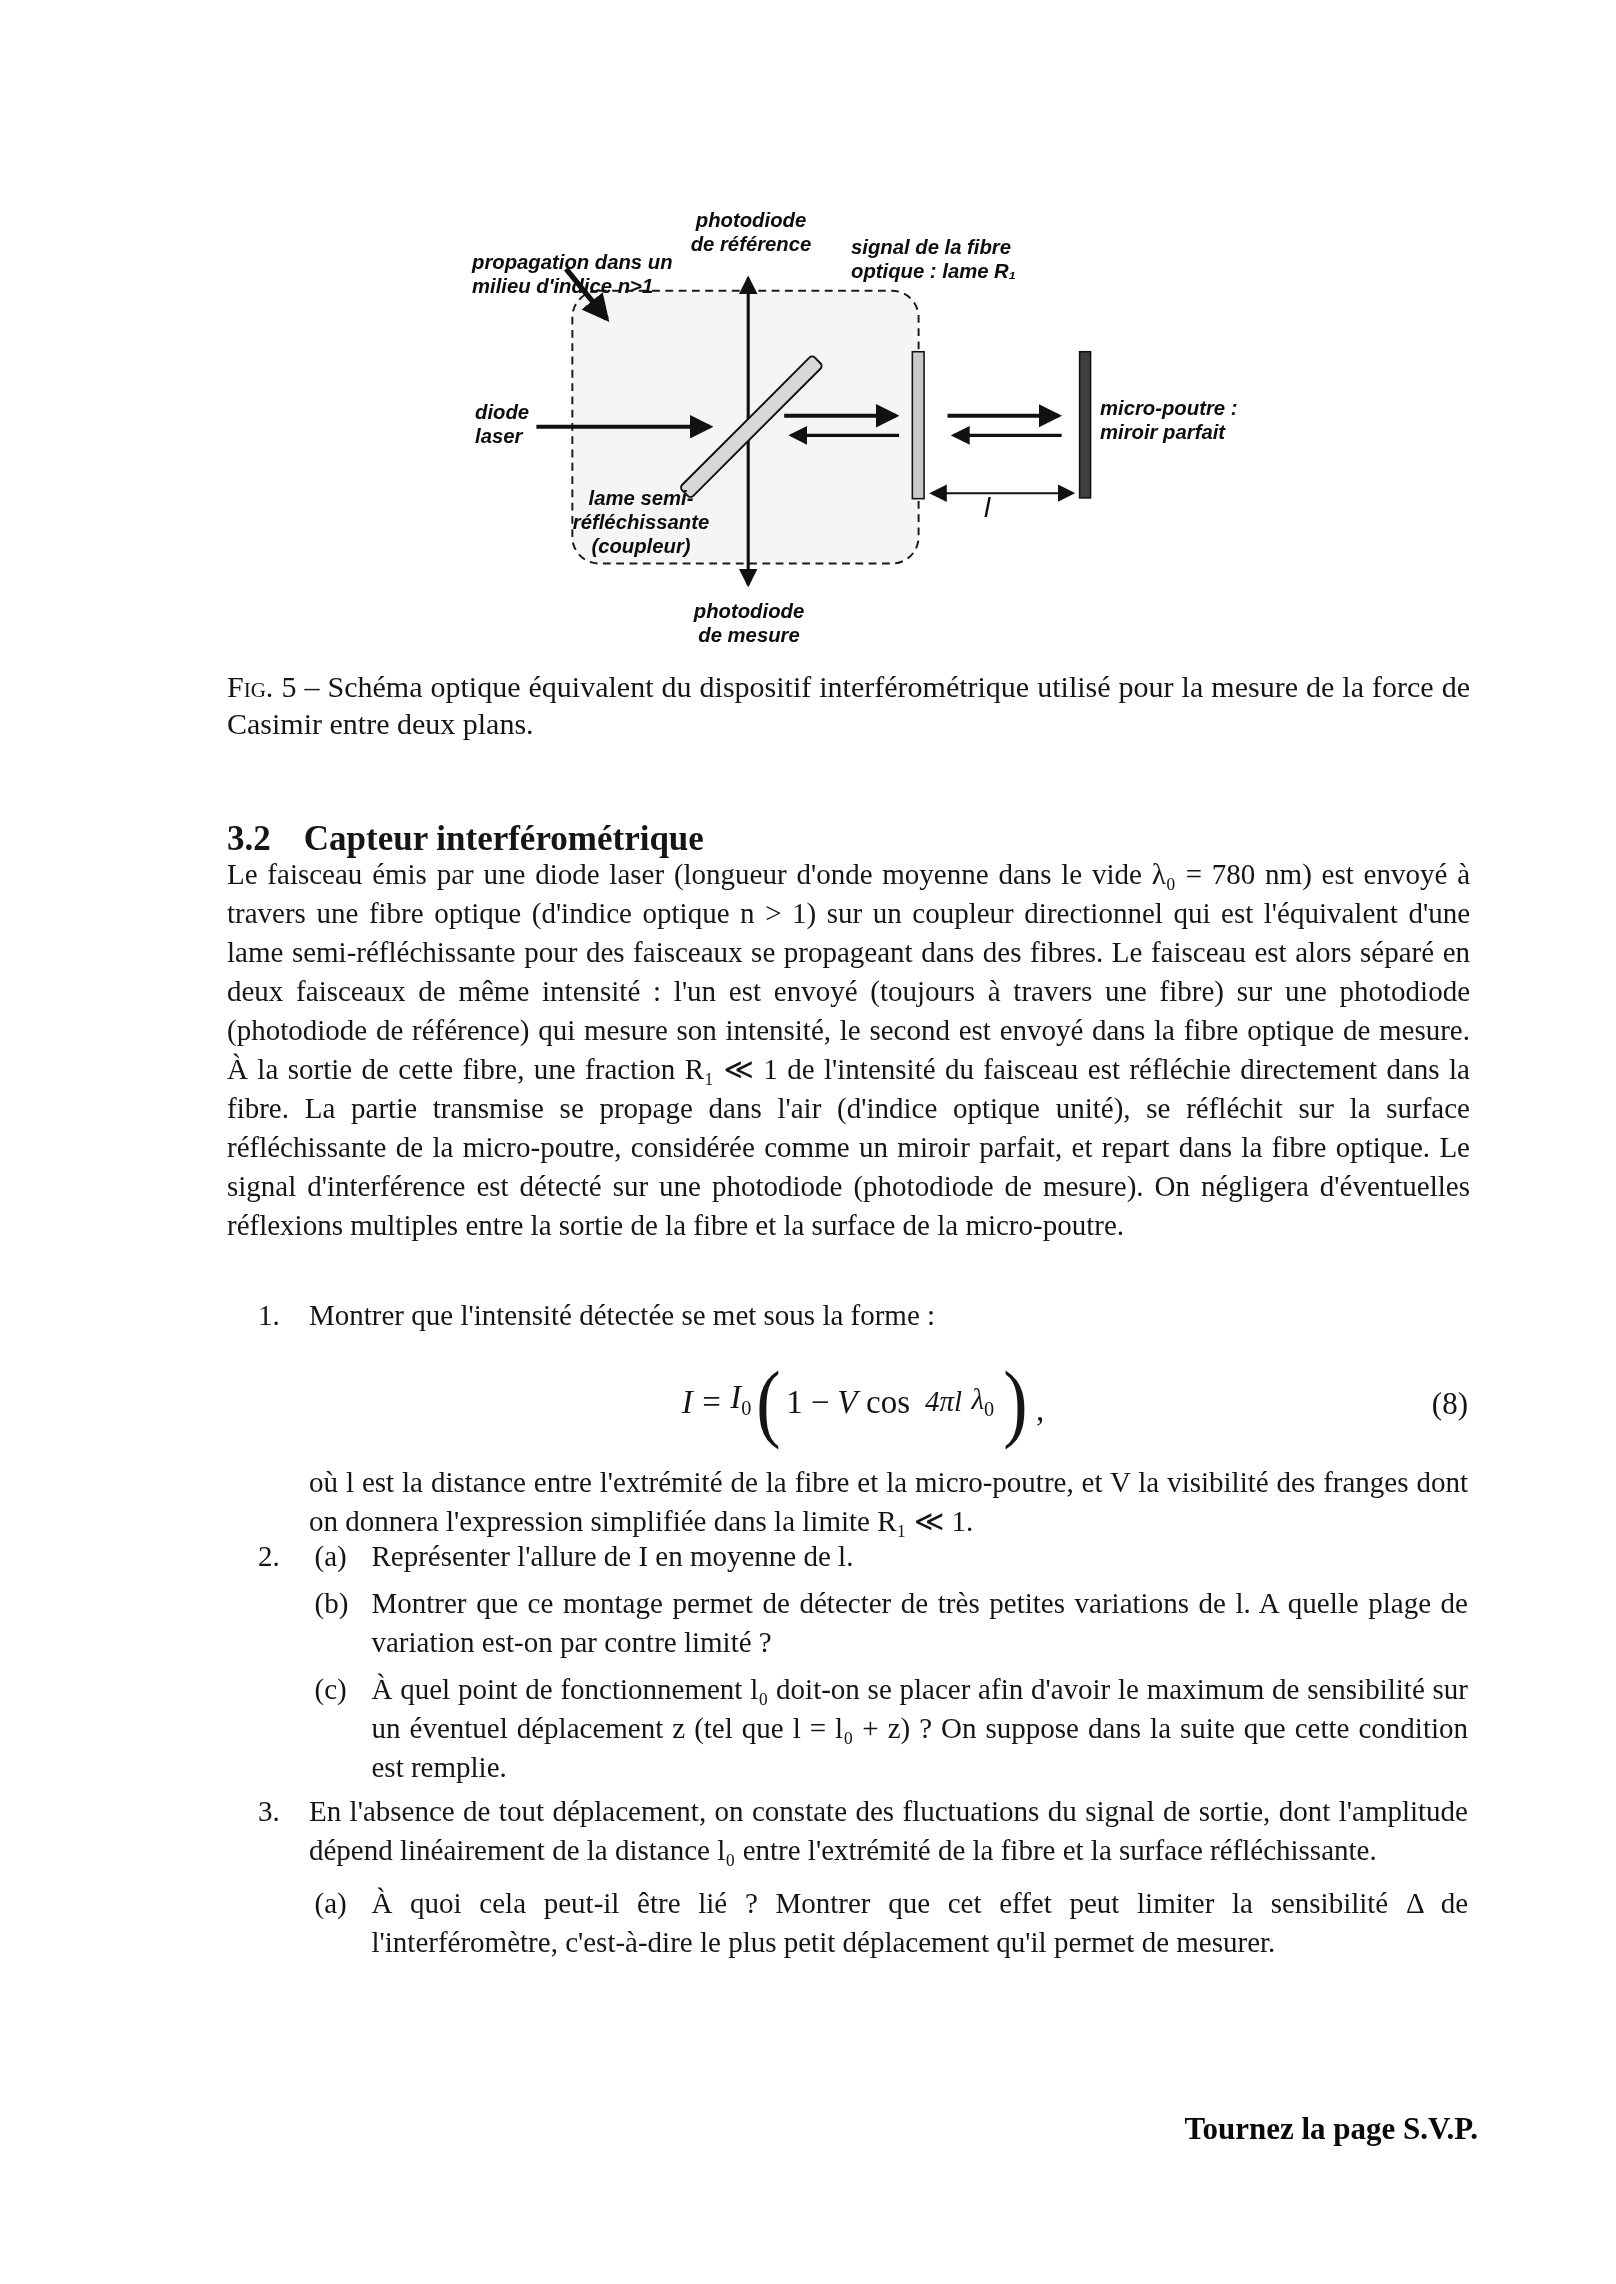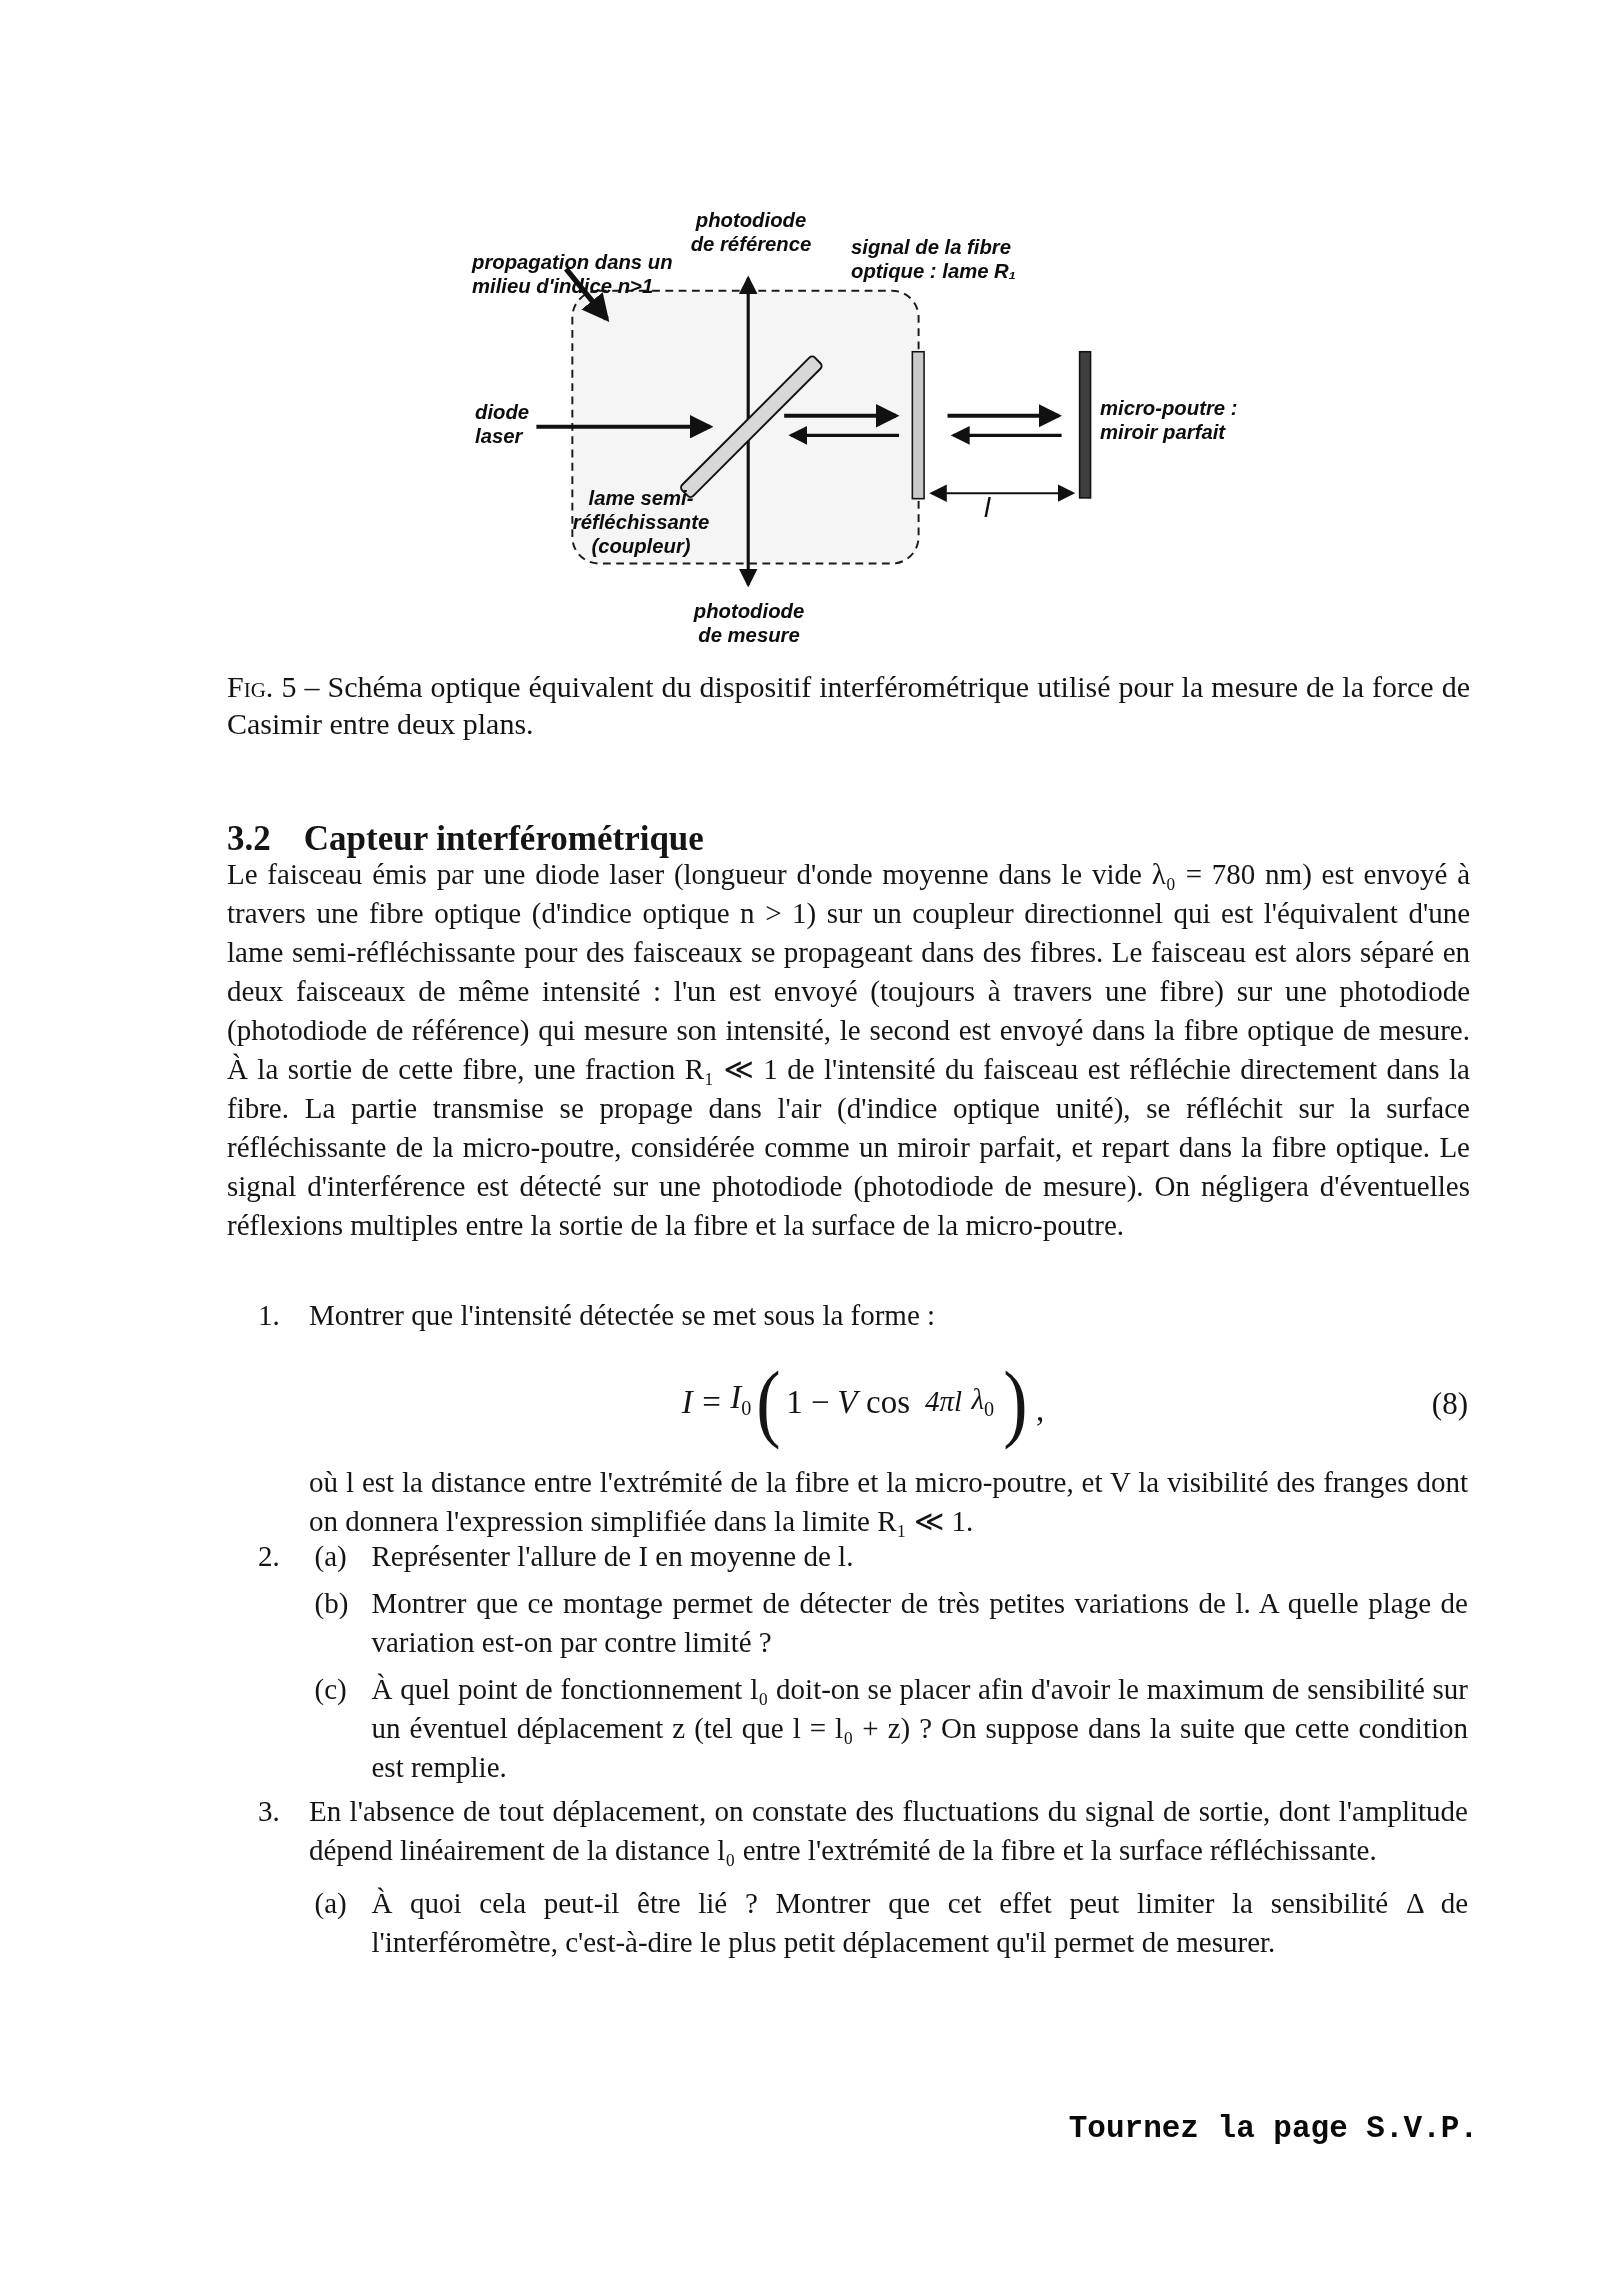--- a/index.html
+++ b/index.html
@@ -63,21 +63,21 @@
   .eq-cos { margin-left: 8.6px; }
   .frac { display: inline-flex; align-items: center; margin-left: 10.2px; font-size: 29px; }
   .frac-num { padding: 0 4.7px 3.9px 4.7px; }
   .frac-bar { align-self: stretch; height: 2.3px; background: #151515; }
   .frac-den { padding: 3.9px 4.7px 0 4.7px; }
   .eq-comma { align-self: flex-end; margin: 0 0 12.5px 3.9px; font-size: 33px; }
   .eq-number { position: absolute; right: 0; top: 50%; transform: translateY(-50%); font-size: 31px; }
   
   .footer {
     position: absolute; top: 2111px; right: 138px;
-    font-family: Liberation Mono, monospace;
+    font-family: Liberation Serif, serif;
     font-weight: 700; font-size: 31px; color: #0a0a0a;
   }
 </style>
 </head>
 <body>
 
 <div class="page">
 
   <div class="figure-area">
     <svg width="1616" height="680" viewBox="0 0 2067 870">

